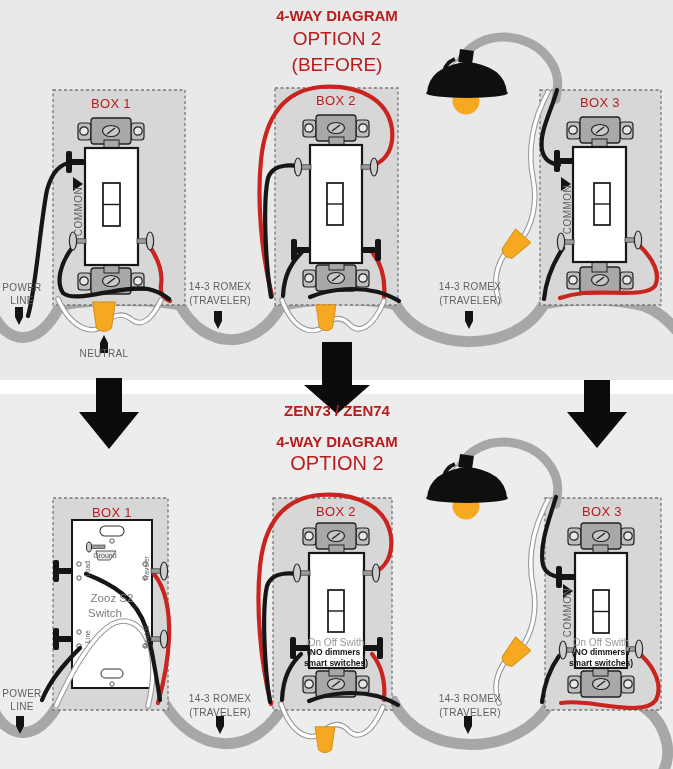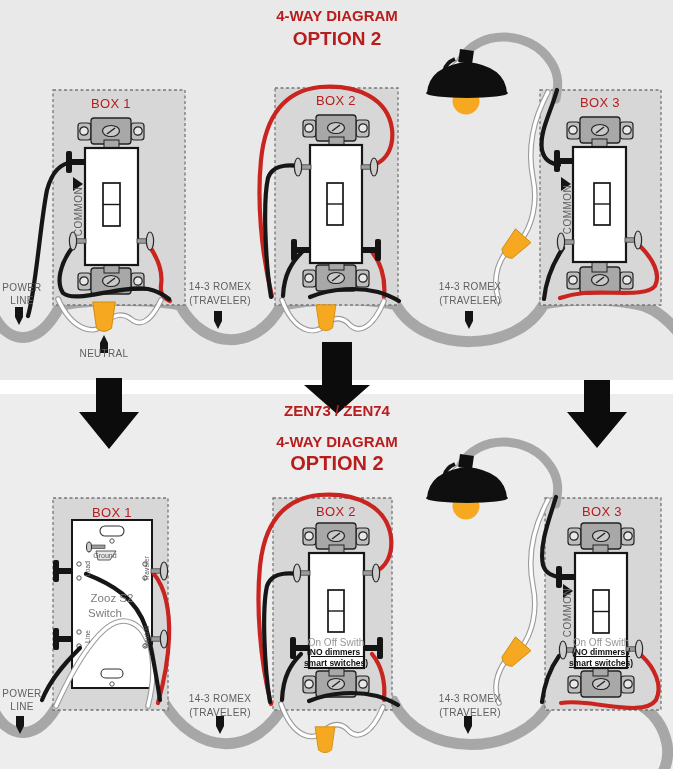--- a/index.html
+++ b/index.html
@@ -1,30 +1,30 @@
 <!DOCTYPE html>
 <html><head>
 <meta charset="utf-8">
 <style>
   html,body{margin:0;padding:0;background:#fff;}
   #stage{position:relative;width:673px;height:769px;overflow:hidden;
          font-family:"Liberation Sans",sans-serif;background:#e9e9e9;}
   #wiresvg{position:absolute;left:0;top:0;}
   .lbl{position:absolute;text-align:center;color:#b91c1c;line-height:1.1;}
   .title1{font-size:15px;font-weight:bold;}
-  .title2{font-size:19px;font-weight:bold;}
+  .title2{font-size:19px;font-weight:normal;}
   .boxlbl{font-size:13px;font-weight:normal;letter-spacing:.3px;}
   .gray{color:#5f5f5f;font-size:10px;letter-spacing:.3px;}
   .vlabel{position:absolute;transform:rotate(-90deg);transform-origin:center;
           white-space:nowrap;text-align:center;color:#5f5f5f;font-size:10px;letter-spacing:.5px;}
   .vsmall{font-size:6.5px;color:#555;letter-spacing:.2px;}
   .tiny{font-size:7px;color:#555;}
   .devname{font-size:11.5px;color:#7d7d7d;}
   .note1{font-size:10px;color:#969696;}
-  .note2{font-size:8.5px;font-weight:bold;color:#111;text-decoration:underline;}
+  .note2{font-size:8.5px;font-weight:bold;color:#111;}
 </style>
 </head>
 <body>
 
 <div id="stage">
 
 <svg id="wiresvg" width="673" height="769" viewBox="0 0 673 769">
   <defs>
     <g id="pin">
           <path d="M -4 -9 L 4 -9 L 4 1 L 0 9 L -4 1 Z" fill="#141414"></path>
@@ -280,20 +280,21 @@
 
   <g fill="#0c0c0c">
     <path d="M 322 342 L 352 342 L 352 385 L 370 385 L 337 414 L 304 385 L 322 385 Z"></path>
     <path d="M 96 378 L 122 378 L 122 412 L 139 412 L 109 449 L 79 412 L 96 412 Z"></path>
     <path d="M 584 380 L 610 380 L 610 412 L 627 412 L 597 448 L 567 412 L 584 412 Z"></path>
   </g>
 </svg>
 
 <div class="lbl title1" style="left:167px;top:8px;width:340px;">4-WAY DIAGRAM</div>
 <div class="lbl title2" style="left:167px;top:29px;width:340px;">OPTION 2</div>
+<div class="lbl title2" style="left:167px;top:55px;width:340px;">(BEFORE)</div>
 
 <div class="lbl boxlbl" style="left:45px;top:97px;width:132px;">BOX 1</div>
 <div class="lbl boxlbl" style="left:270px;top:94px;width:132px;">BOX 2</div>
 <div class="lbl boxlbl" style="left:534px;top:96px;width:132px;">BOX 3</div>
 
 <div class="vlabel" style="left:38px;top:206px;width:80px;">COMMON</div>
 <div class="vlabel" style="left:527px;top:204px;width:80px;">COMMON</div>
 
 <div class="lbl gray" style="left:0px;top:282px;width:44px;">POWER</div>
 <div class="lbl gray" style="left:0px;top:295px;width:44px;">LINE</div>

